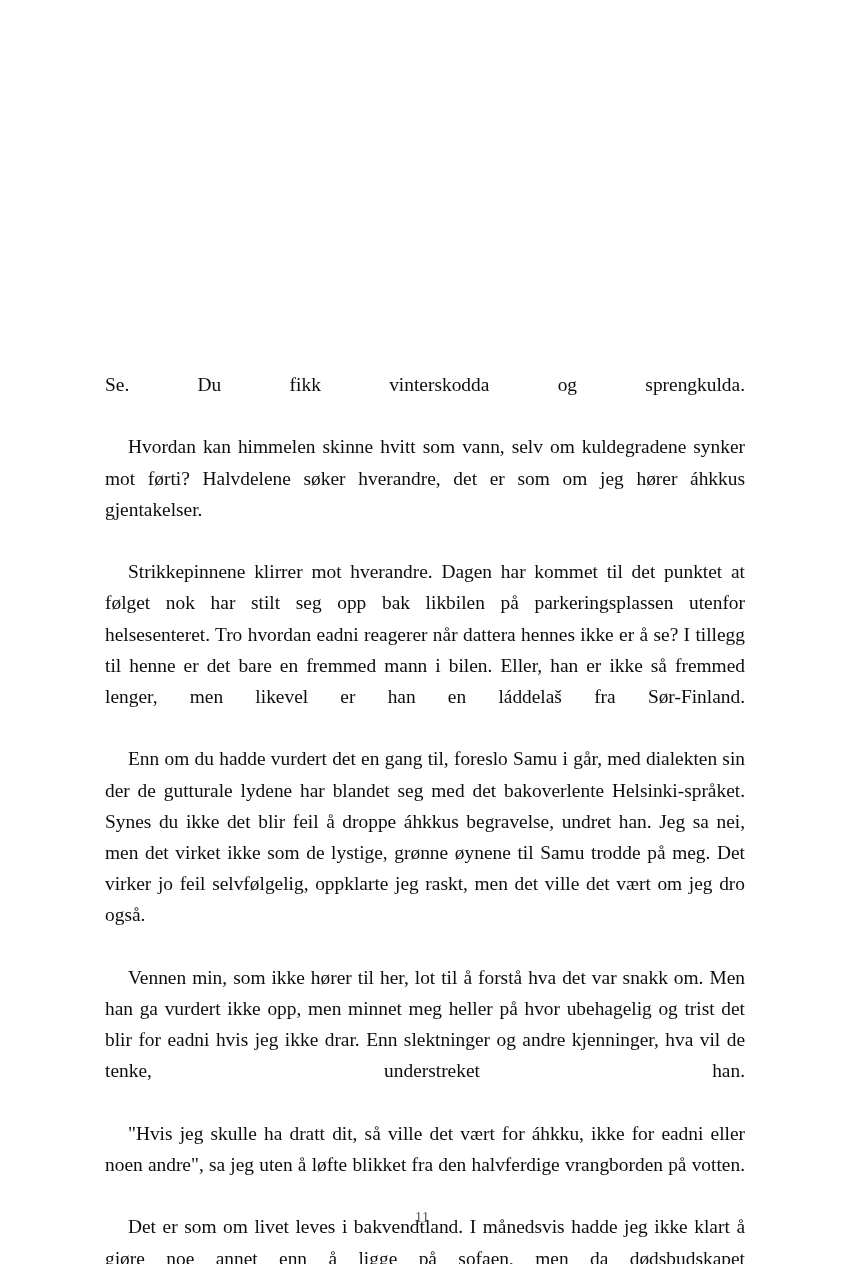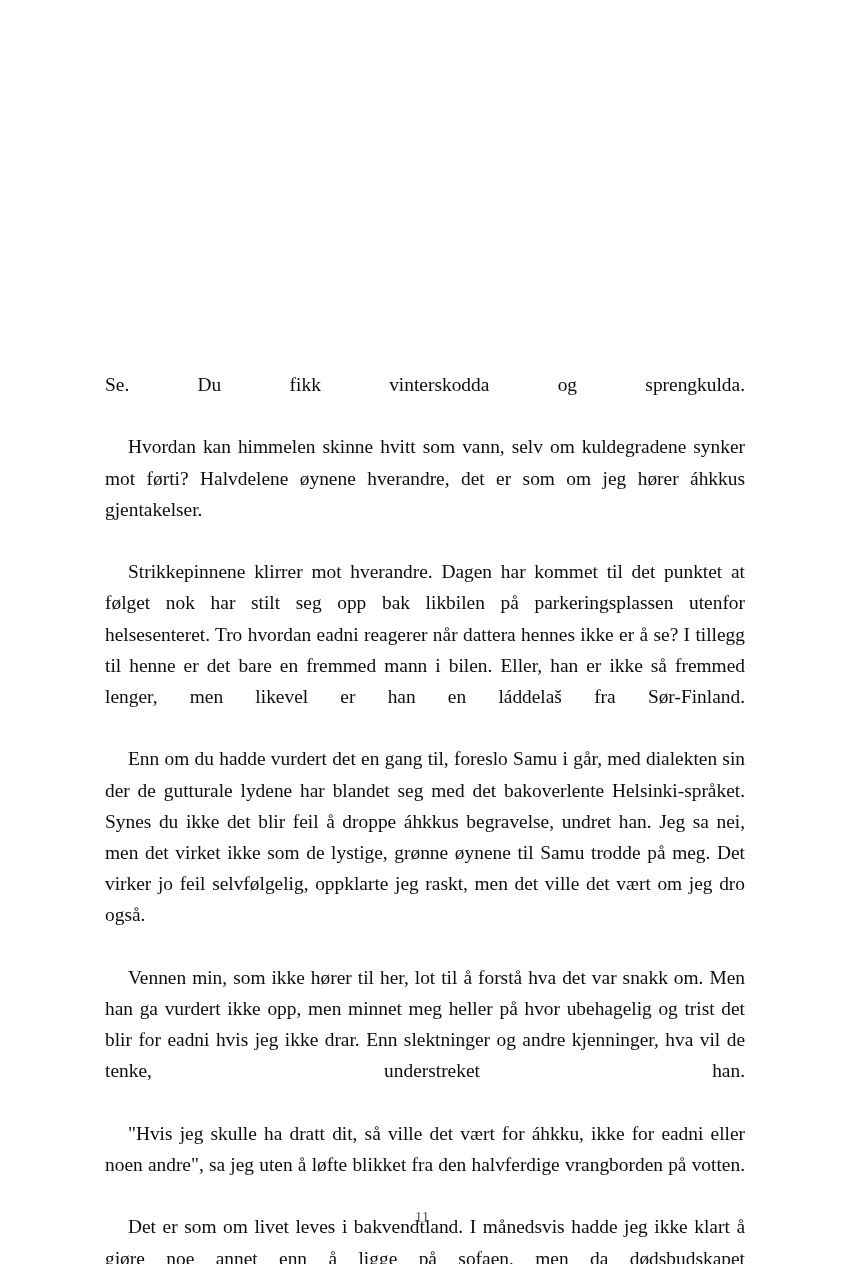--- a/index.html
+++ b/index.html
@@ -68,21 +68,21 @@
     font-family: "Liberation Serif", "DejaVu Serif", serif;
   }
 </style>
 </head>
 <body>
 
 <div id="page">
 
   <div id="text-block">
     <p class="para no-indent">Se. Du fikk vinterskodda og sprengkulda.</p>
-    <p class="para">Hvordan kan himmelen skinne hvitt som vann, selv om kuldegradene synker mot førti? Halvdelene øynene hverandre, det er som om jeg hører áhkkus gjentakelser.</p>
+    <p class="para">Hvordan kan himmelen skinne hvitt som vann, selv om kuldegradene synker mot førti? Halvdelene søker hverandre, det er som om jeg hører áhkkus gjentakelser.</p>
     <p class="para">Strikkepinnene klirrer mot hverandre. Dagen har kommet til det punktet at følget nok har stilt seg opp bak likbilen på parkeringsplassen utenfor helsesenteret. Tro hvordan eadni reagerer når dattera hennes ikke er å se? I tillegg til henne er det bare en fremmed mann i bilen. Eller, han er ikke så fremmed lenger, men likevel er han en láddelaš fra Sør-Finland.</p>
     <p class="para">Enn om du hadde vurdert det en gang til, foreslo Samu i går, med dialekten sin der de gutturale lydene har blandet seg med det bakoverlente Helsinki-språket. Synes du ikke det blir feil å droppe áhkkus begravelse, undret han. Jeg sa nei, men det virket ikke som de lystige, grønne øynene til Samu trodde på meg. Det virker jo feil selvfølgelig, oppklarte jeg raskt, men det ville det vært om jeg dro også.</p>
     <p class="para">Vennen min, som ikke hører til her, lot til å forstå hva det var snakk om. Men han ga vurdert ikke opp, men minnet meg heller på hvor ubehagelig og trist det blir for eadni hvis jeg ikke drar. Enn slektninger og andre kjenninger, hva vil de tenke, understreket han.</p>
     <p class="para">"Hvis jeg skulle ha dratt dit, så ville det vært for áhkku, ikke for eadni eller noen andre", sa jeg uten å løfte blikket fra den halvferdige vrangborden på votten.</p>
     <p class="para">Det er som om livet leves i bakvendtland. I månedsvis hadde jeg ikke klart å gjøre noe annet enn å ligge på sofaen, men da dødsbudskapet</p>
   </div>
 
   <div id="page-number">11</div>
 
 </div>

